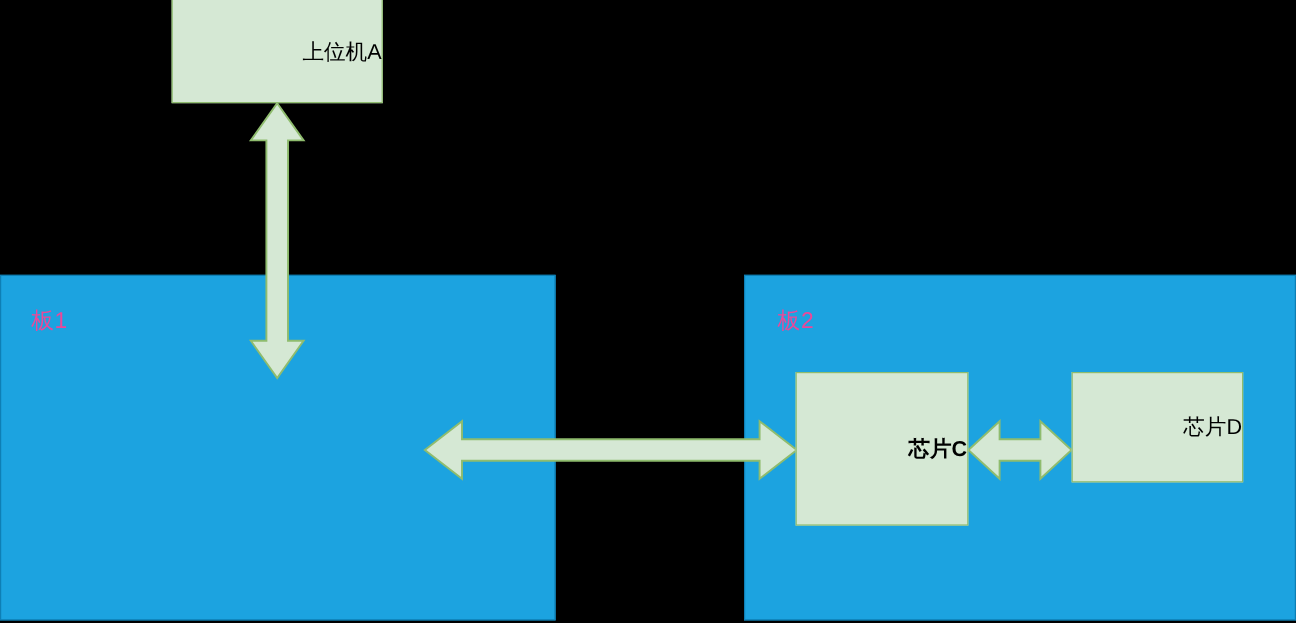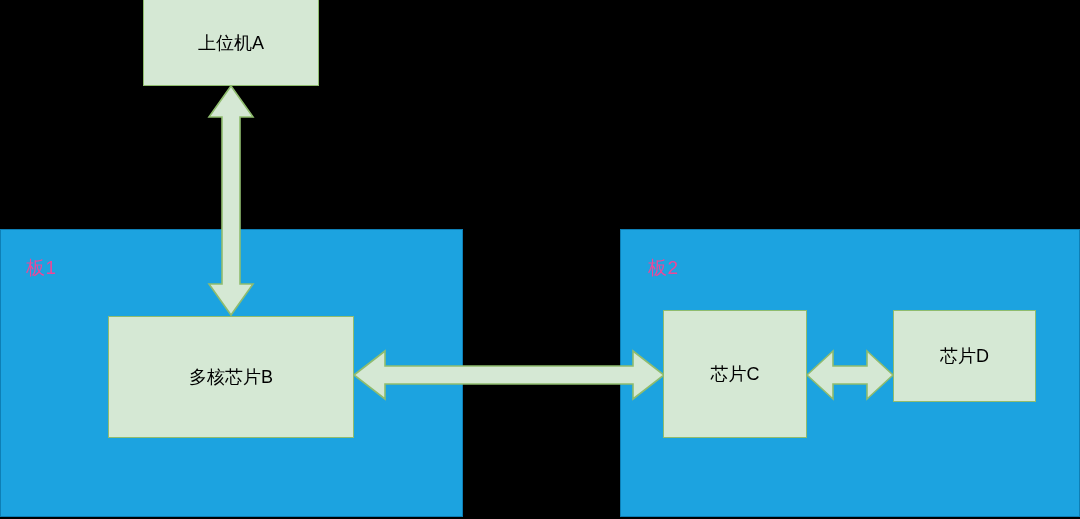--- a/index.html
+++ b/index.html
@@ -29,21 +29,21 @@
     white-space: nowrap;
     letter-spacing: 0.5px;
   }
   .node {
     position: absolute;
     background: #D5E8D4;
     border: 1px solid #8FBC6E;
     box-sizing: border-box;
     display: flex;
     align-items: center;
-    justify-content: center;
+    justify-content: flex-end;
   }
   .node-label {
     color: #000000;
     font-size: 18px;
     line-height: 1;
     white-space: nowrap;
   }
   .arrow-svg {
     position: absolute;
     overflow: visible;
@@ -75,25 +75,22 @@
   </svg>
 
   <svg class="arrow-svg" style="left:806px; top:350px; width:88px; height:50px;" viewBox="0 0 88 50" preserveAspectRatio="none" aria-hidden="true">
     <polygon class="arrow-shape" points="1,25 27,1 27,16 61,16 61,1 87,25 61,49 61,34 27,34 27,49"></polygon>
   </svg>
 
   <div class="node" style="left:143px; top:-1px; width:176px; height:87px;">
     <span class="node-label">上位机A</span>
   </div>
 
-  <div class="node" style="left:108px; top:316px; width:246px; height:122px;">
-    <span class="node-label">多核芯片B</span>
-  </div>
 
-  <div class="node" style="left:663px; top:310px; width:144px; height:128px;">
+  <div class="node" style="left:663px; top:310px; width:144px; height:128px;font-weight:bold;">
     <span class="node-label">芯片C</span>
   </div>
 
   <div class="node" style="left:893px; top:310px; width:143px; height:92px;">
     <span class="node-label">芯片D</span>
   </div>
 
 </div>
 
 </body></html>

